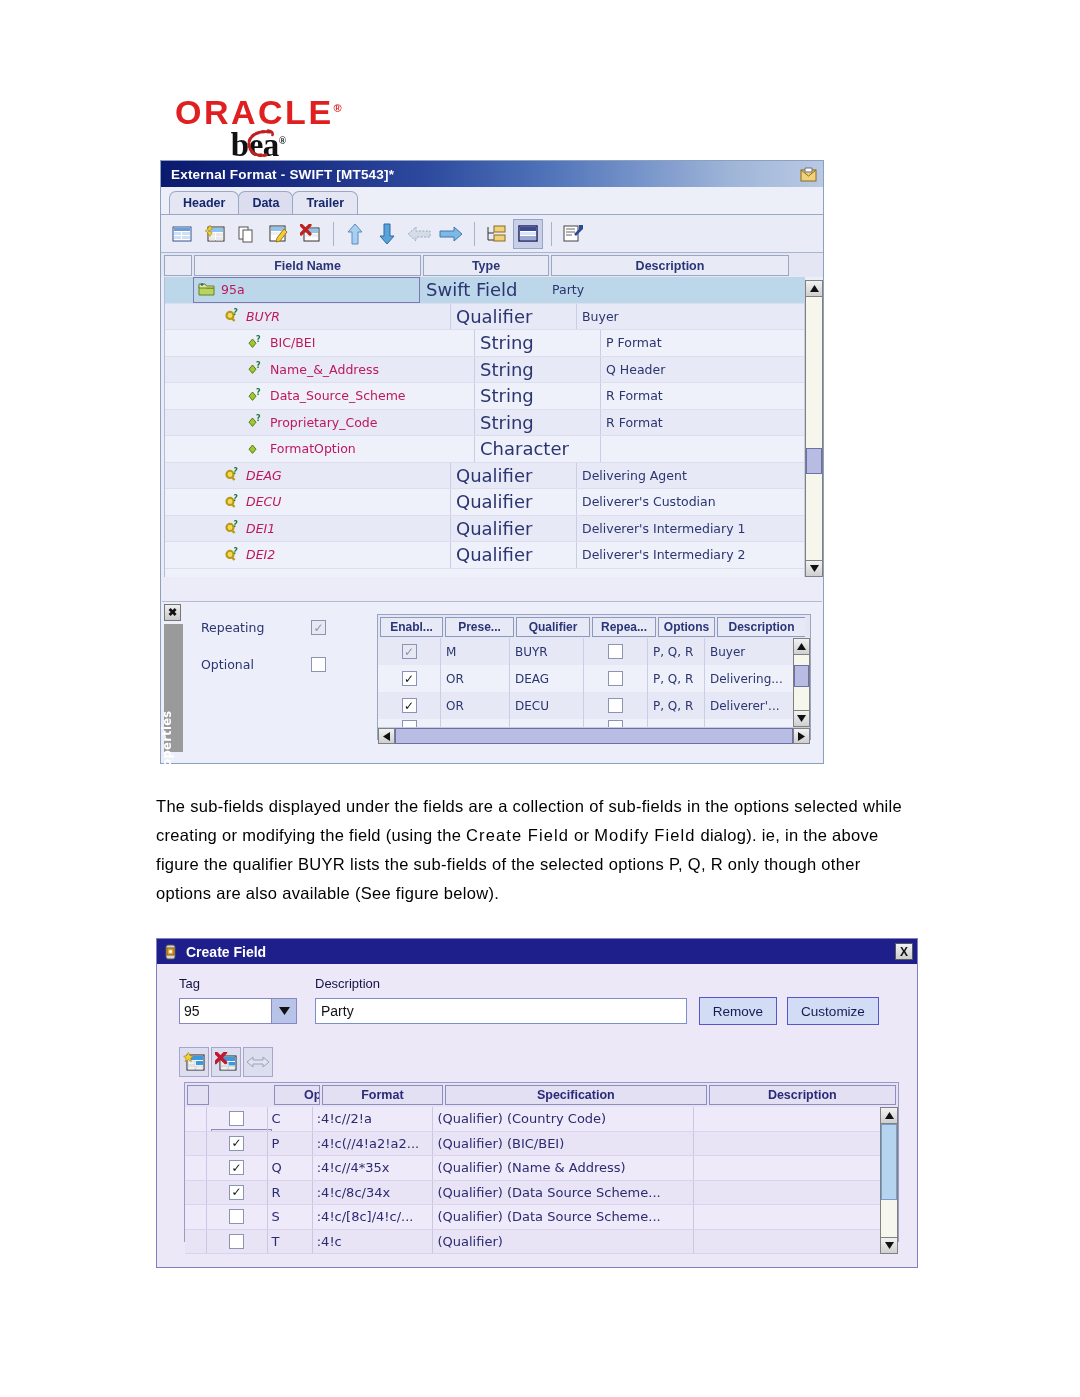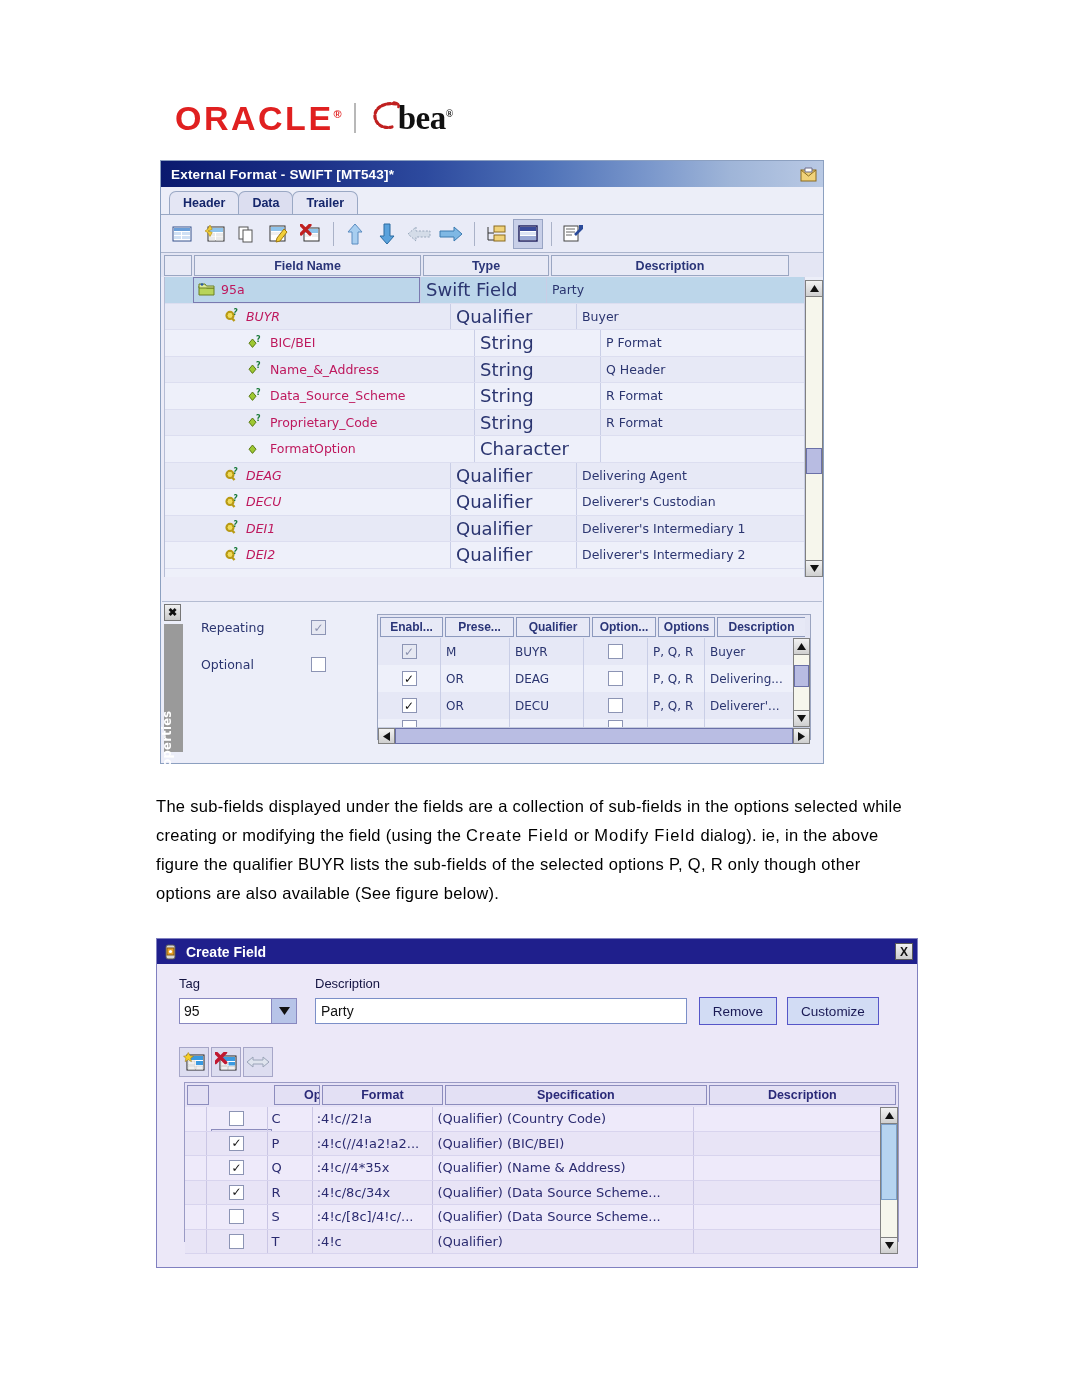--- a/index.html
+++ b/index.html
@@ -16,20 +16,21 @@
   }
 
   
   .logo-wrap {
     position: absolute;
     left: 175px;
     top: 95px;
     display: flex;
     align-items: center;
     height: 46px;
+    flex-direction: column;
   }
   .oracle-text {
     font-family: "Liberation Sans", sans-serif;
     font-size: 34px;
     font-weight: bold;
     letter-spacing: 2.5px;
     color: #e02020;
     line-height: 1;
   }
   .oracle-reg {
@@ -951,21 +952,21 @@
         <div class="prop-label">Optional</div>
         <div class="cbx"></div>
       </div>
     </div>
 
     <div class="pgrid">
       <div class="pg-headrow">
         <div class="pg-h w-enab">Enabl...</div>
         <div class="pg-h w-pres">Prese...</div>
         <div class="pg-h w-qual">Qualifier</div>
-        <div class="pg-h w-repe">Option...</div>
+        <div class="pg-h w-repe">Repea...</div>
         <div class="pg-h w-opts">Options</div>
         <div class="pg-h w-desc">Description</div>
       </div>
       <div class="pg-body">
         <div class="pg-rows" id="pg-rows">
             <div class="pgrow alt">
               <div class="pg-c ctr w-enab">
                 <span class="cbx disabled">✓</span>
               </div>
               <div class="pg-c w-pres">M</div>

